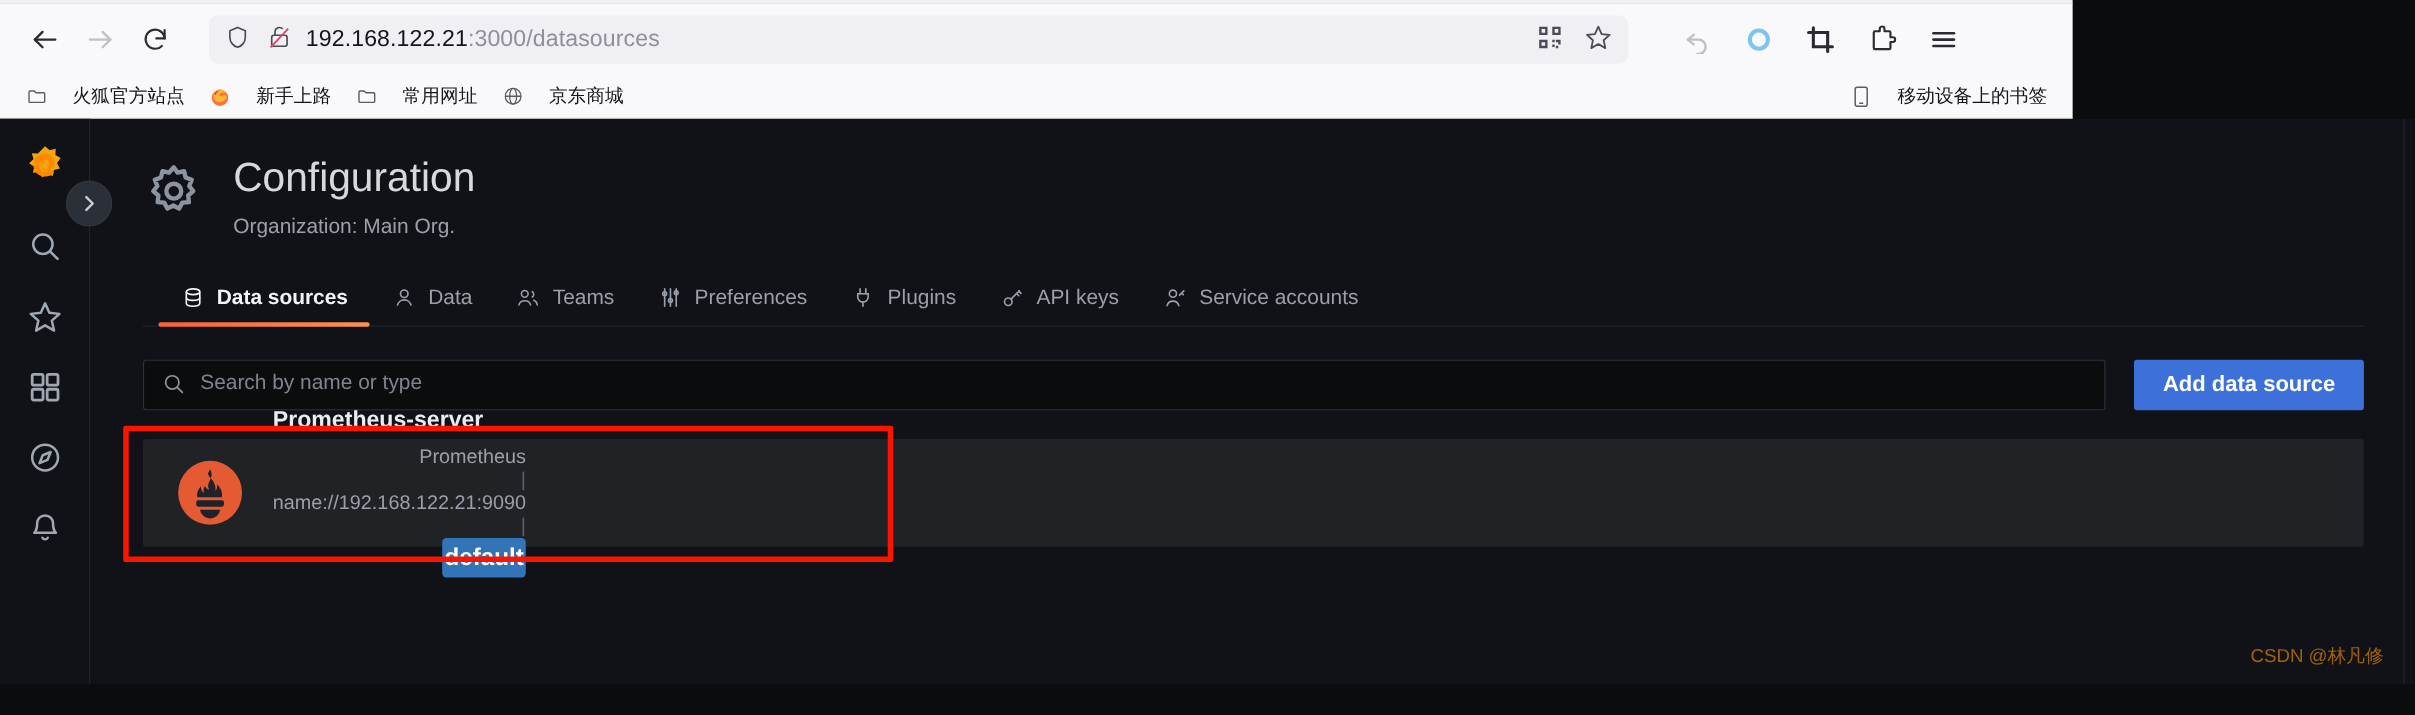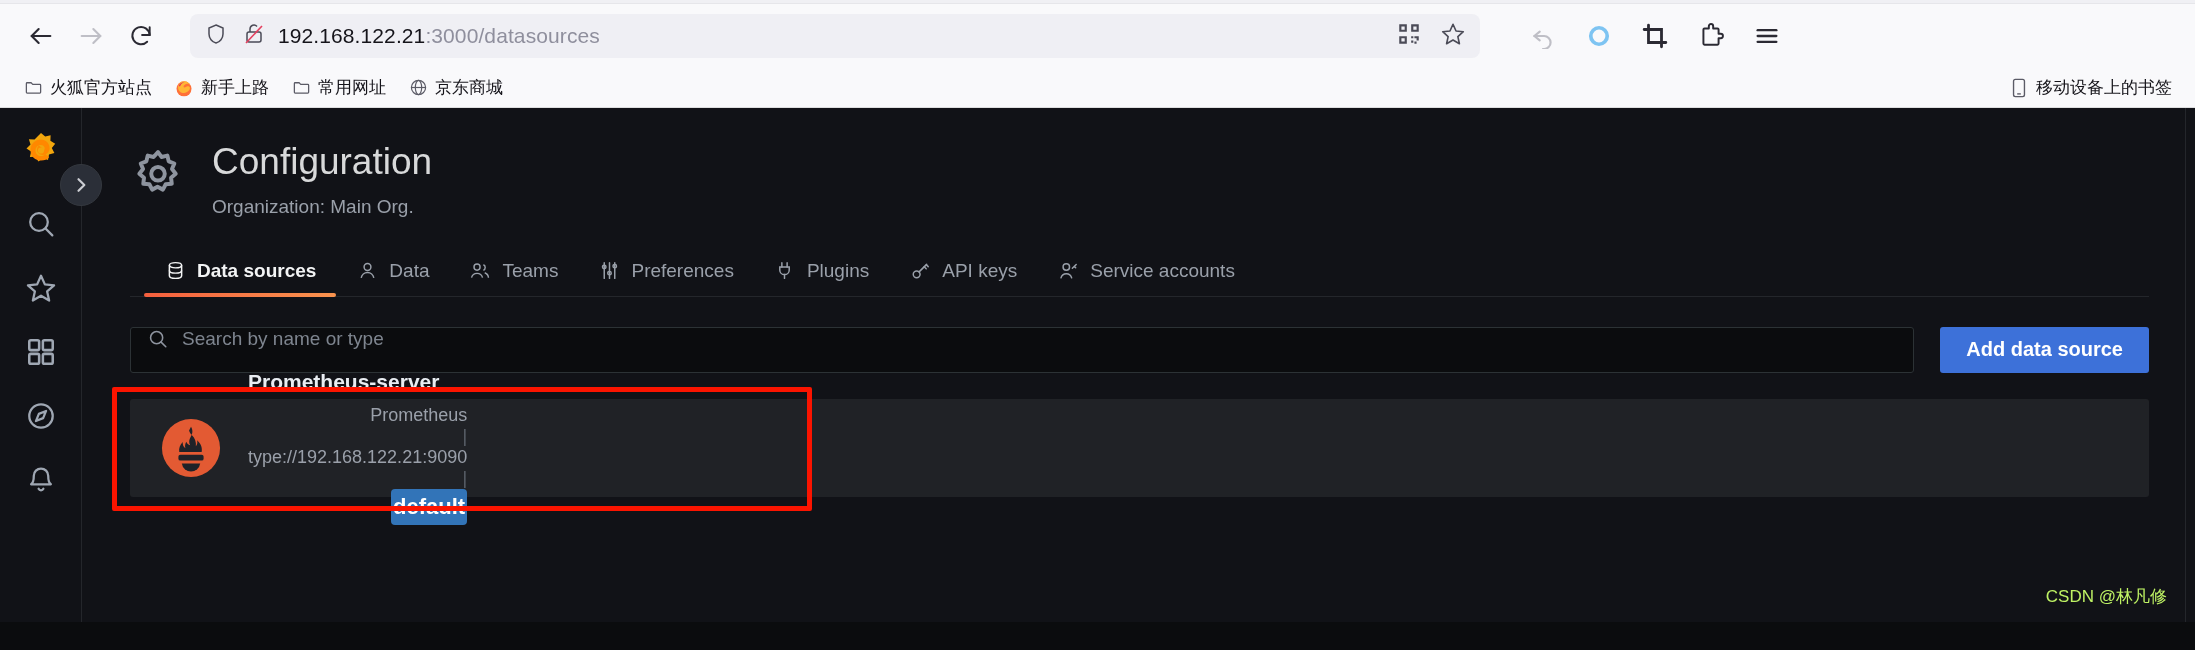--- a/index.html
+++ b/index.html
@@ -3,21 +3,21 @@
 <meta charset="utf-8">
 <style>
   * { box-sizing: border-box; margin: 0; padding: 0; }
   html, body {
     width: 2195px; height: 650px;
     font-family: "Liberation Sans", sans-serif;
     background: #0b0c0e; overflow: hidden;
   }
 
   
-  .browser { width: 2195px; background: #f9f9fb; }
+  .browser { width: 1884px; background: #f9f9fb; }
   .tabstrip { height: 4px; background: #f0f0f4; border-bottom: 1px solid #e6e6ea; }
 
   .navbar {
     height: 64px; display: flex; align-items: center;
     padding: 0 18px; background: #f9f9fb; gap: 4px;
   }
   .navbtn {
     width: 46px; height: 46px; border-radius: 6px;
     display: flex; align-items: center; justify-content: center;
     color: #2b2a33; flex: 0 0 auto;
@@ -41,21 +41,21 @@
 
   .toolbar-right { display: flex; align-items: center; gap: 10px; margin-left: 20px; }
 
   
   .bookmarks {
     height: 40px; display: flex; align-items: center;
     padding: 0 14px; background: #f9f9fb; gap: 4px;
     border-bottom: 1px solid #dededf;
   }
   .bm {
-    display: flex; align-items: center; gap: 7px;
+    display: flex; align-items: center; gap: 23px;
     padding: 4px 9px; border-radius: 5px;
     font-size: 17px; color: #15141a; white-space: nowrap;
   }
   .bm-spacer { flex: 1 1 auto; }
   .bm-icon { width: 20px; height: 20px; display: flex; align-items: center; justify-content: center; }
 
   
   .app { display: flex; height: 514px; background: #111217; position: relative; }
 
   .sidenav {
@@ -99,21 +99,21 @@
   .tab.active::after {
     content: ""; position: absolute; left: 0; right: 0; bottom: -1px;
     height: 4px; border-radius: 2px;
     background: linear-gradient(90deg,#f55f3e 0%,#f9934e 100%);
   }
 
   .searchrow { display: flex; align-items: center; gap: 26px; margin-top: 30px; }
   .searchbox {
     flex: 1 1 auto; height: 46px; background: #0b0c0e;
     border: 1px solid #2c3235; border-radius: 3px;
-    display: flex; align-items: flex-start; gap: 13px; padding: 0 16px;
+    display: flex; align-items: flex-end; gap: 13px; padding: 12px 16px;
   }
   .searchbox .sicon { color: #8e949f; display: flex; }
   .searchbox input {
     background: transparent; border: 0; outline: none;
     color: #c7d0d9; font-size: 19px; width: 100%;
     font-family: "Liberation Sans", sans-serif;
   }
   .searchbox input::placeholder { color: #7e858f; }
   .addbtn {
     background: #3d71d9; color: #fff; border: 0; border-radius: 3px;
@@ -141,21 +141,21 @@
 
   .redbox {
     position: absolute; left: -18px; top: -12px;
     width: 700px; height: 124px;
     border: 5px solid #fb1400; border-radius: 2px;
     pointer-events: none;
   }
 
   .watermark {
     position: absolute; right: 28px; bottom: 14px;
-    font-size: 17px; color: #bef264; text-align: center;
+    font-size: 17px; color: #a16207; text-align: center;
   }
   .rightedge {
     position: absolute; right: 0; top: 0; bottom: 0;
     width: 10px; background: #111217; border-left: 1px solid #24262b;
   }
 </style>
 </head>
 <body>
 
 <div class="browser">
@@ -471,21 +471,21 @@
             <path d="M32 10c2.6 4.6 1.2 7.6-.4 10.6-1.5 2.8-2.2 5.6-.4 8.6-1.9-.4-3.4-1.8-4-3.6-1.3 2.1-1.7 4.3-1 6.6-2.2-1.4-3-3.8-2.7-6.3-2.9 3-4.3 6.6-3.6 10.3h23.1c1-4.9-1.2-9.2-4.7-12.3.6 2.4.2 4.6-1.3 6.4.6-4.4-1-8.4-4-11.4-1.4-1.4-2.6-3-3-4.9z" fill="#1f2228"></path>
             <rect x="19" y="39" width="26" height="6" rx="2" fill="#1f2228"></rect>
             <path d="M22.5 48h19a9.6 9.6 0 0 1-19 0z" fill="#1f2228"></path>
           </svg>
         </div>
         <div>
           <div class="ds-name">Prometheus-server</div>
           <div class="ds-meta">
             <span>Prometheus</span>
             <span class="ds-sep">|</span>
-            <span>type://192.168.122.21:9090</span>
+            <span>name://192.168.122.21:9090</span>
             <span class="ds-sep">|</span>
             <span class="badge">default</span>
           </div>
         </div>
       </div>
       <div class="redbox"></div>
     </div>
 
     <div class="watermark">CSDN @林凡修</div>
   </div>

